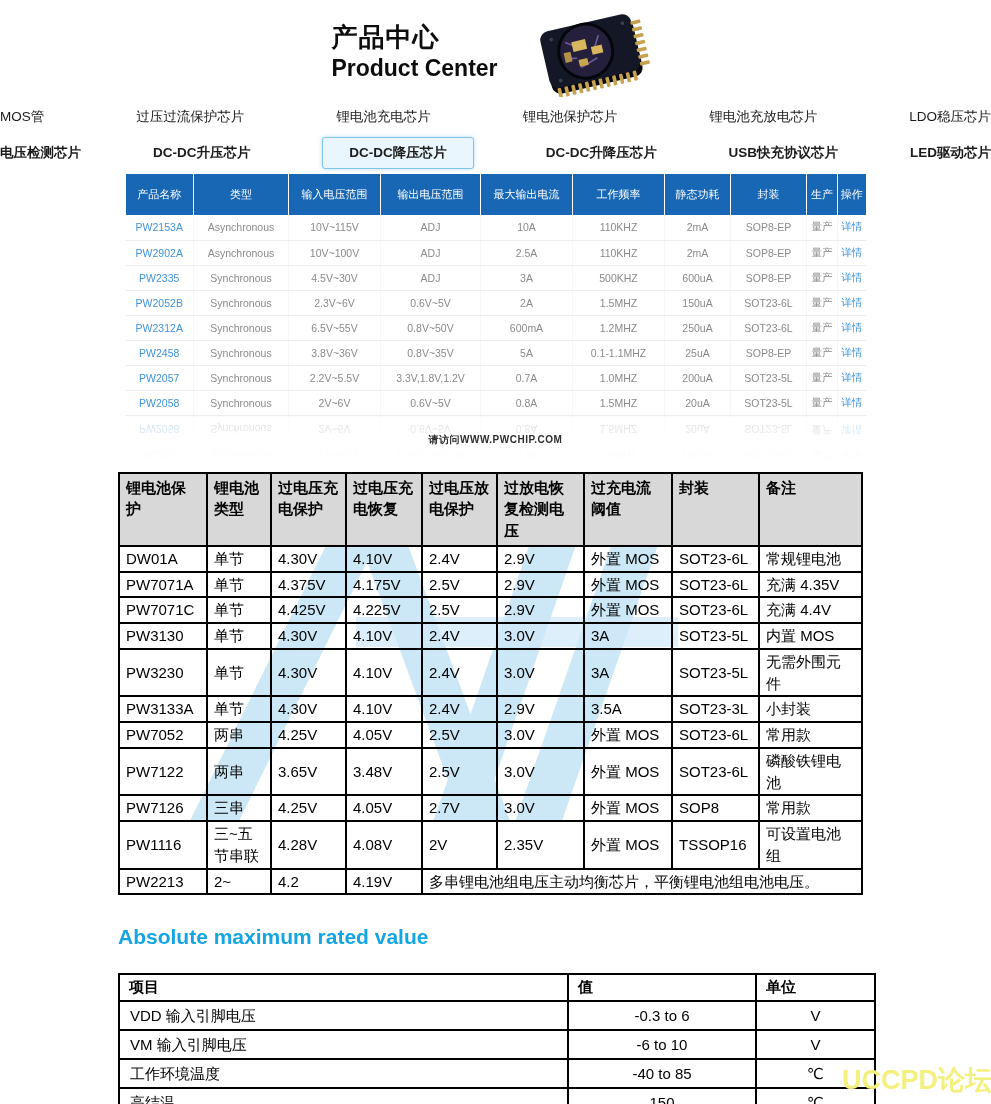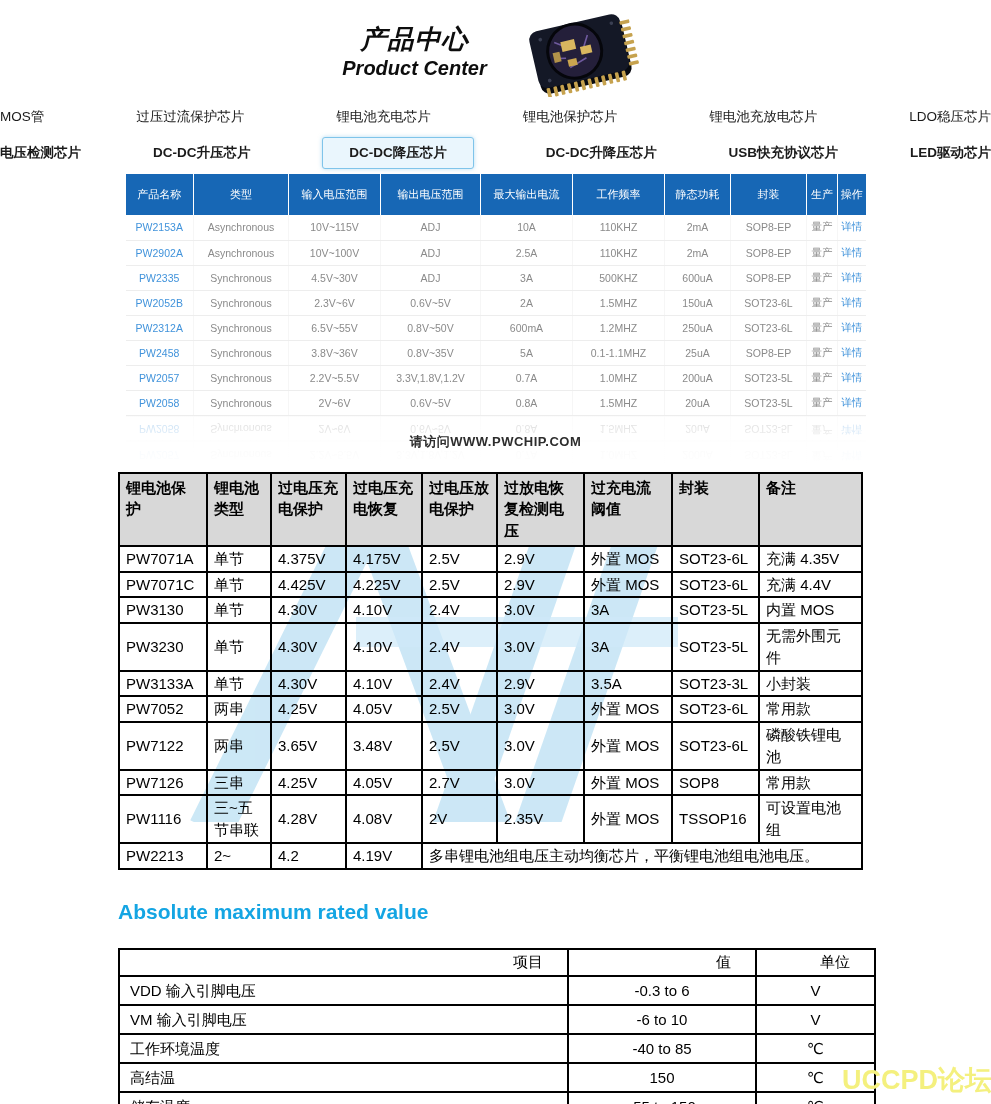--- a/index.html
+++ b/index.html
@@ -6,23 +6,23 @@
   html,body { margin:0; padding:0; }
   body {
     width: 991px; height: 1104px; position: relative; overflow: hidden;
     background: #ffffff;
     font-family: "Liberation Sans", "DejaVu Sans", sans-serif;
     color: #222;
   }
 
   
   .header { display:flex; justify-content:center; align-items:center; padding-top:6px; gap:24px; height:98px; }
-  .titles { text-align:center; line-height:1.25;font-style:italic; }
+  .titles { line-height:1.25; }
   .title-cn { font-size:26px; font-weight:bold; color:#0d0d0d; letter-spacing:1px; }
-  .title-en { font-size:20px; font-weight:bold; color:#0d0d0d; }
+  .title-en { font-size:23px; font-weight:bold; color:#0d0d0d; }
 
   
   .nav-row { display:flex; justify-content:space-between; align-items:center; gap:28px; font-size:13.5px; color:#1b1b1b; }
   .nav-row-1 { margin-top:8px; height:22px; }
   .nav-row-2 { margin-top:8px; height:34px;font-weight:bold; }
   .nav-item { white-space:nowrap; cursor:pointer; }
   .nav-item.selected {
     border:1px solid #7fc4ea; background:#eaf6fd; padding:6px 26px;
     border-radius:3px; box-shadow:0 0 4px rgba(120,190,230,.55);
   }
@@ -47,42 +47,42 @@
 
   
   .reflection-wrap { position:relative; width:740px; height:52px; margin:0 auto; overflow:hidden; }
   .reflection { transform:scaleY(-1); opacity:.38; filter:blur(.4px); }
   .reflection-fade {
     position:absolute; inset:0; z-index:2;
     background:linear-gradient(to bottom, rgba(255,255,255,.15), rgba(255,255,255,.9) 62%, #ffffff 100%);
   }
   .site-watermark {
     position:absolute; left:0; right:0; top:17px; z-index:3; text-align:center;
-    font-size:13px; font-weight:bold; color:#2d2d2d; letter-spacing:.5px;
+    font-size:10px; font-weight:bold; color:#2d2d2d; letter-spacing:.5px;
   }
 
   
   .battery-wrap { position:relative; width:892px; margin:4px 0 0 118px; }
   .logo-watermark { position:absolute; left:0; top:0; z-index:0; pointer-events:none; }
   #battery-table { position:relative; z-index:1; border-collapse:collapse; width:743px; table-layout:fixed; font-size:15px; color:#000; }
   #battery-table th {
     border:2px solid #000; background:#d8d8d8; font-weight:bold; text-align:left;
     padding:3px 6px; line-height:1.45; vertical-align:top;
   }
   #battery-table td {
     border:2px solid #000; background:transparent; padding:1px 6px; height:23px;
     line-height:1.45; text-align:left; overflow:hidden;
   }
 
   
   .section-heading { margin:30px 0 0 118px; font-size:21px; font-weight:bold; color:#14a5e3; }
 
   
   #ratings-table { border-collapse:collapse; width:756px; margin:24px 0 0 118px; table-layout:fixed; font-size:15px; color:#000; position:relative; z-index:1; }
-  #ratings-table th { border:2px solid #000; font-weight:normal; text-align:right; padding:3px 24px; height:22px; }
+  #ratings-table th { border:2px solid #000; font-weight:bold; text-align:left; padding:3px 9px; height:22px; }
   #ratings-table td { border:2px solid #000; padding:3px 6px; height:22px; line-height:1.4; }
   #ratings-table td.c-left  { text-align:left; padding-left:10px; }
   #ratings-table td.c-mid   { text-align:center; }
 
   
   .uccpd {
     position:absolute; left:842px; top:1062px; z-index:6; white-space:nowrap;
     font-size:27px; font-weight:bold; color:#f4f07e;
   }
 </style>
@@ -354,20 +354,31 @@
           <th>过电压充电恢复</th>
           <th>过电压放电保护</th>
           <th>过放电恢复检测电压</th>
           <th>过充电流阈值</th>
           <th>封装</th>
           <th>备注</th>
         </tr>
       </thead>
       <tbody>
         <tr>
+          <td>DW01A</td>
+          <td>单节</td>
+          <td>4.30V</td>
+          <td>4.10V</td>
+          <td>2.4V</td>
+          <td>2.9V</td>
+          <td>外置 MOS</td>
+          <td>SOT23-6L</td>
+          <td>常规锂电池</td>
+        </tr>
+        <tr>
           <td>PW7071A</td>
           <td>单节</td>
           <td>4.375V</td>
           <td>4.175V</td>
           <td>2.5V</td>
           <td>2.9V</td>
           <td>外置 MOS</td>
           <td>SOT23-6L</td>
           <td>充满 4.35V</td>
         </tr>

